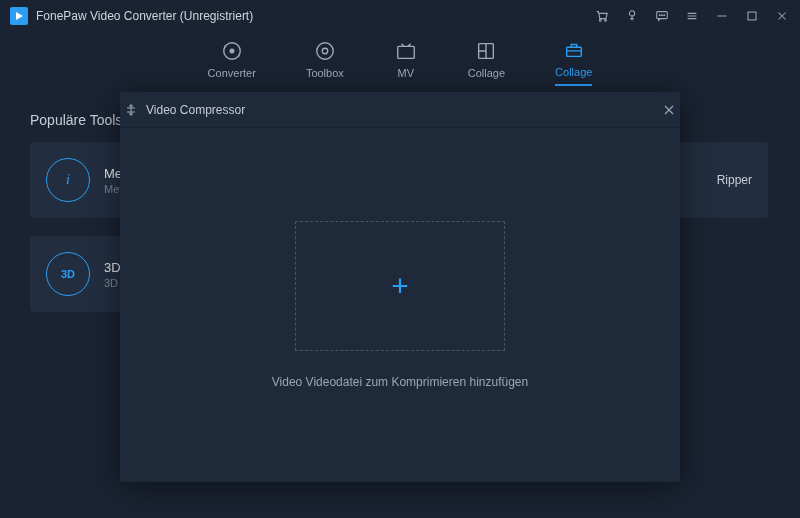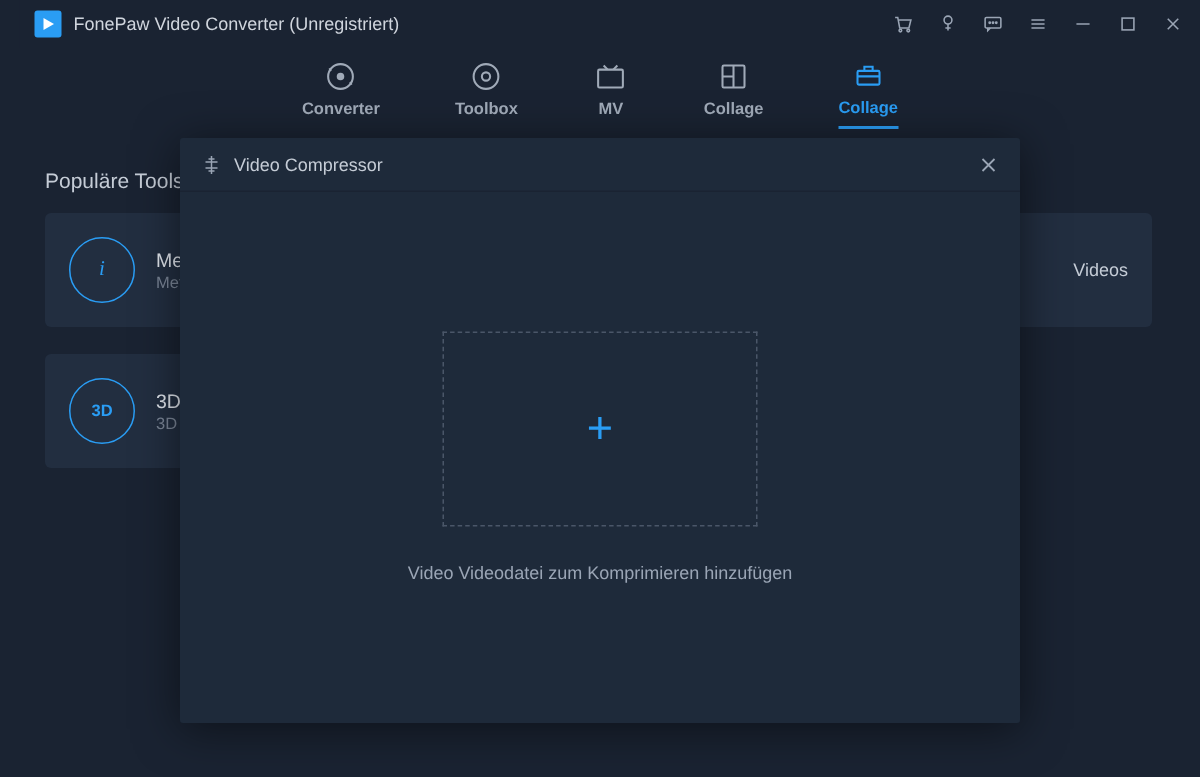--- a/index.html
+++ b/index.html
@@ -1,43 +1,43 @@
 <!DOCTYPE html>
 <html><head>
 <meta charset="utf-8">
 <style>
 *{margin:0;padding:0;box-sizing:border-box;font-family:-apple-system,BlinkMacSystemFont,"Segoe UI",Arial,sans-serif;}
 body{width:800px;height:518px;background:#1a2332;overflow:hidden;position:relative;color:#a0aab8;}
-.titlebar{height:32px;display:flex;align-items:center;padding:0 10px;background:#1a2332;margin-left:13px;}
+.titlebar{height:32px;display:flex;align-items:center;padding:0 10px;background:#1a2332;}
 .app-logo{width:18px;height:18px;background:#2a9df4;border-radius:2px;display:flex;align-items:center;justify-content:center;margin-right:8px;}
 .app-logo svg{width:10px;height:10px;}
 .app-title{font-size:12px;color:#d0d5dd;}
 .title-spacer{flex:1;}
 .title-controls{display:flex;gap:14px;align-items:center;}
 .title-btn{width:16px;height:16px;display:flex;align-items:center;justify-content:center;cursor:pointer;color:#9aa5b5;}
 .title-btn svg{width:14px;height:14px;}
 .navbar{height:60px;display:flex;align-items:center;justify-content:center;gap:50px;}
-.nav-item{display:flex;flex-direction:column;align-items:center;gap:4px;cursor:pointer;padding-bottom:6px;font-weight:bold;}
+.nav-item{display:flex;flex-direction:column;align-items:center;gap:4px;cursor:pointer;padding-bottom:6px;}
 .nav-item.active{color:#2a9df4;border-bottom:2px solid #2a9df4;}
 .nav-icon{width:24px;height:24px;display:flex;align-items:center;justify-content:center;}
 .nav-label{font-size:11px;}
 .content{padding:20px 30px;position:relative;}
 .section-title{font-size:14px;color:#c5ccd6;margin-bottom:14px;}
 .cards{display:flex;gap:18px;flex-wrap:wrap;}
 .card{background:#222e40;border-radius:4px;padding:14px 16px;display:flex;align-items:center;gap:14px;width:360px;height:76px;}
 .card.small{width:360px;}
 .card-icon{width:44px;height:44px;border:1.5px solid #2a9df4;border-radius:50%;display:flex;align-items:center;justify-content:center;color:#2a9df4;font-size:14px;font-style:italic;font-family:Georgia,serif;}
 .card-icon.noround{font-style:normal;font-family:inherit;font-size:11px;font-weight:600;}
 .card-text{display:flex;flex-direction:column;gap:2px;overflow:hidden;}
 .card-title{font-size:13px;color:#e0e5ec;font-weight:500;}
 .card-sub{font-size:11px;color:#7a8596;}
 .card-right{margin-left:auto;font-size:12px;color:#c5ccd6;text-align:right;}
 .modal-backdrop{position:absolute;top:92px;left:0;right:0;bottom:0;display:flex;justify-content:center;align-items:flex-start;}
 .modal{width:560px;height:390px;background:#1e2a3a;border-radius:2px;box-shadow:0 4px 30px rgba(0,0,0,0.5);}
-.modal-header{height:36px;display:flex;align-items:center;padding:0 14px;border-bottom:1px solid #1a2332;}
+.modal-header{height:36px;display:flex;align-items:center;padding:0 4px;border-bottom:1px solid #1a2332;}
 .modal-icon{width:14px;height:14px;margin-right:8px;display:flex;align-items:center;justify-content:center;color:#9aa5b5;}
 .modal-title{font-size:12px;color:#c5ccd6;flex:1;}
 .modal-close{width:14px;height:14px;cursor:pointer;color:#9aa5b5;}
 .modal-body{height:354px;display:flex;flex-direction:column;align-items:center;justify-content:center;gap:24px;}
 .dropzone{width:210px;height:130px;border:1.5px dashed #4a5668;display:flex;align-items:center;justify-content:center;cursor:pointer;}
 .dropzone .plus{color:#2a9df4;font-size:30px;font-weight:200;}
 .drop-label{font-size:12px;color:#9aa5b5;}
 </style>
 </head>
 <body>
@@ -149,21 +149,21 @@
   <div class="section-title">Populäre Tools</div>
   <div class="cards">
     <div class="card">
       <div class="card-icon">i</div>
       <div class="card-text">
         <div class="card-title">Metadaten-Editor</div>
         <div class="card-sub">Metadaten für Ihre Video- und Audiodateien bearbeiten</div>
       </div>
     </div>
     <div class="card">
-      <div class="card-right">Videos</div>
+      <div class="card-right">Ripper</div>
     </div>
     <div class="card small">
       <div class="card-icon noround">3D</div>
       <div class="card-text">
         <div class="card-title">3D Maker</div>
         <div class="card-sub">3D Video erstellen</div>
       </div>
     </div>
   </div>
 </div>

